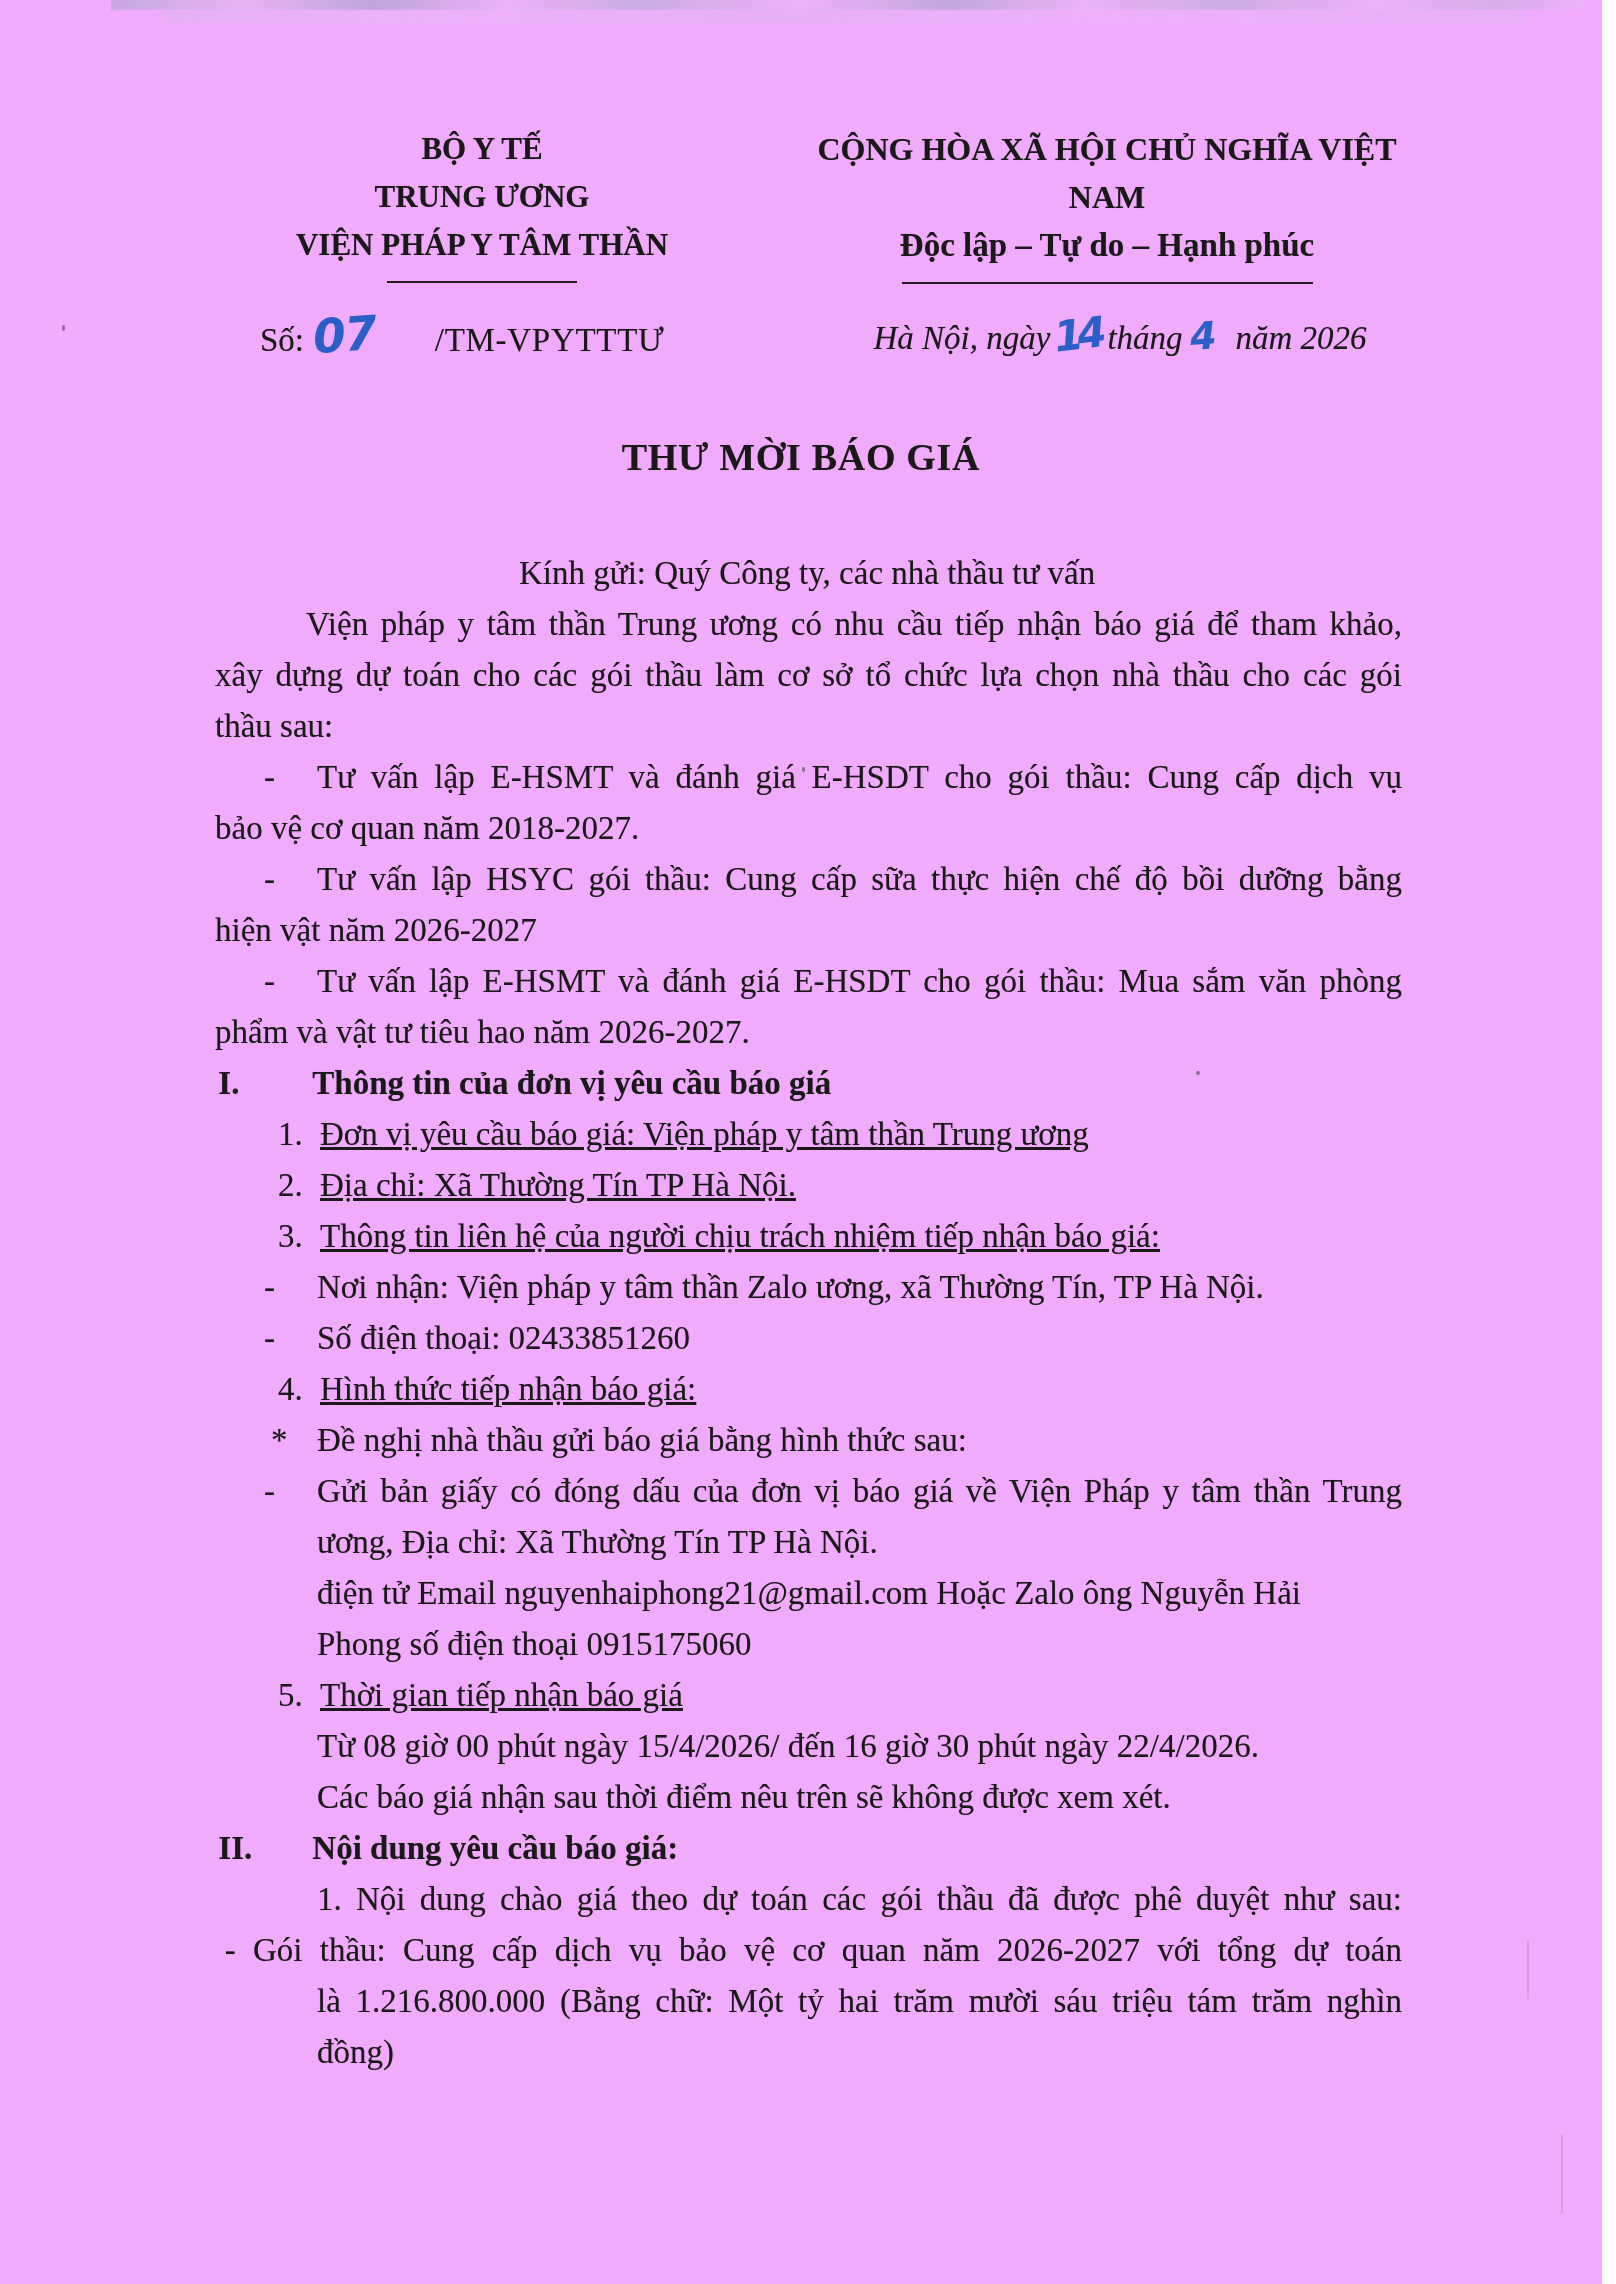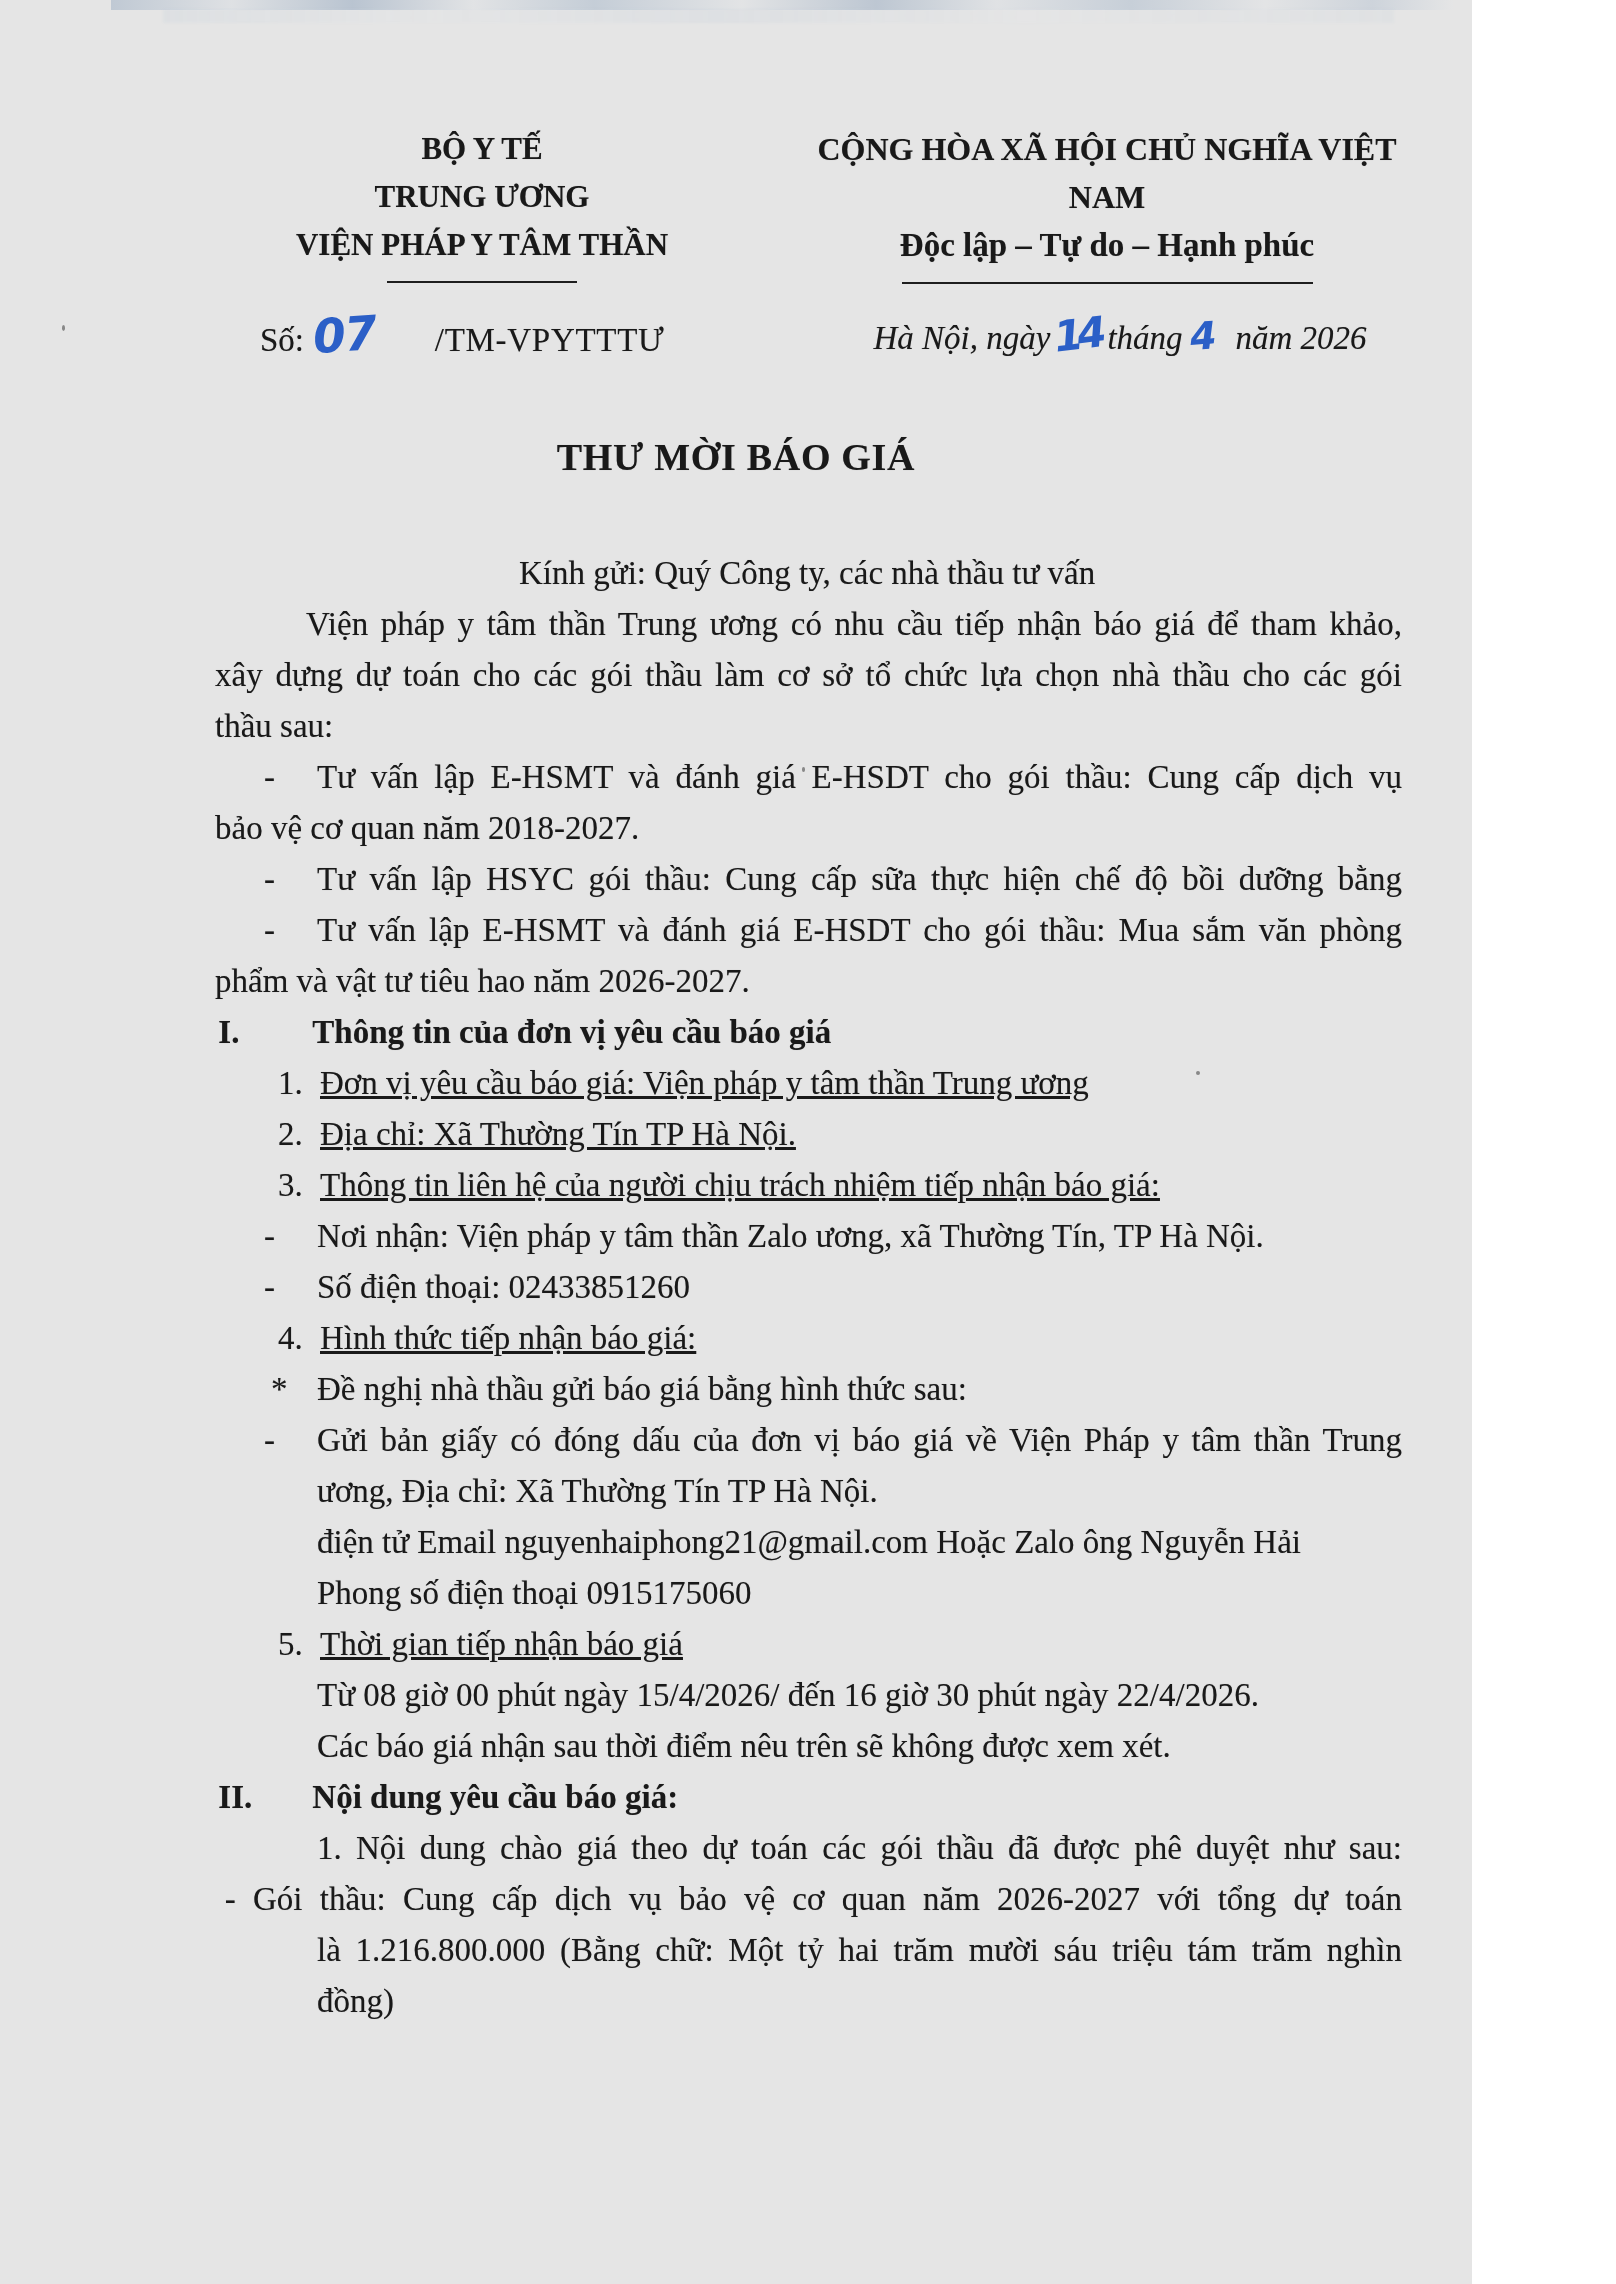--- a/index.html
+++ b/index.html
@@ -1,19 +1,19 @@
 <!DOCTYPE html>
 <html style="font-size:10.4px"><head>
 <meta charset="utf-8">
 <style>
   html,body{margin:0;padding:0;background:#ffffff;}
   .page{
     position:relative;
-    width:1472px;height:2284px;
-    background:#e5e5e5;
+    width:1602px;height:2284px;
+    background:#f0abfc;
     font-family:"Liberation Serif","DejaVu Serif",serif;
     color:#191919;
     overflow:hidden;
   }
   .txt{ text-shadow:0 0 0.7px rgba(25,25,25,.38); }
 
   
   .scan-band{
     position:absolute;top:0;left:111px;right:19.5px;height:9.8px;
     background:linear-gradient(90deg,
@@ -130,20 +130,21 @@
   <div class="doc-title txt">THƯ MỜI BÁO GIÁ</div>
 
   <div class="body-block txt">
     <p class="line kinhgui"><span>Kính gửi: Quý Công ty, các nhà thầu tư vấn</span></p>
     <p class="line first just"><span>Viện pháp y tâm thần Trung ương có nhu cầu tiếp nhận báo giá để tham khảo,</span></p>
     <p class="line flush just"><span>xây dựng dự toán cho các gói thầu làm cơ sở tổ chức lựa chọn nhà thầu cho các gói</span></p>
     <p class="line flush"><span>thầu sau:</span></p>
     <p class="line dash just"><span class="mk mk-dash">-</span><span>Tư vấn lập E-HSMT và đánh giá E-HSDT cho gói thầu: Cung cấp dịch vụ</span></p>
     <p class="line flush"><span>bảo vệ cơ quan năm 2018-2027.</span></p>
     <p class="line dash just"><span class="mk mk-dash">-</span><span>Tư vấn lập HSYC gói thầu: Cung cấp sữa thực hiện chế độ bồi dưỡng bằng</span></p>
+    <p class="line flush"><span>hiện vật năm 2026-2027</span></p>
     <p class="line dash just"><span class="mk mk-dash">-</span><span>Tư vấn lập E-HSMT và đánh giá E-HSDT cho gói thầu: Mua sắm văn phòng</span></p>
     <p class="line flush"><span>phẩm và vật tư tiêu hao năm 2026-2027.</span></p>
     <p class="line section bold"><span class="mk mk-sec">I.</span><span>Thông tin của đơn vị yêu cầu báo giá</span></p>
     <p class="line num"><span class="mk mk-num">1.</span><span>Đơn vị yêu cầu báo giá: Viện pháp y tâm thần Trung ương</span></p>
     <p class="line num"><span class="mk mk-num">2.</span><span>Địa chỉ: Xã Thường Tín TP Hà Nội.</span></p>
     <p class="line num"><span class="mk mk-num">3.</span><span>Thông tin liên hệ của người chịu trách nhiệm tiếp nhận báo giá:</span></p>
     <p class="line dash"><span class="mk mk-dash">-</span><span>Nơi nhận: Viện pháp y tâm thần Zalo ương, xã Thường Tín, TP Hà Nội.</span></p>
     <p class="line dash"><span class="mk mk-dash">-</span><span>Số điện thoại: 02433851260</span></p>
     <p class="line num"><span class="mk mk-num">4.</span><span>Hình thức tiếp nhận báo giá:</span></p>
     <p class="line star"><span class="mk mk-star">*</span><span>Đề nghị nhà thầu gửi báo giá bằng hình thức sau:</span></p>

